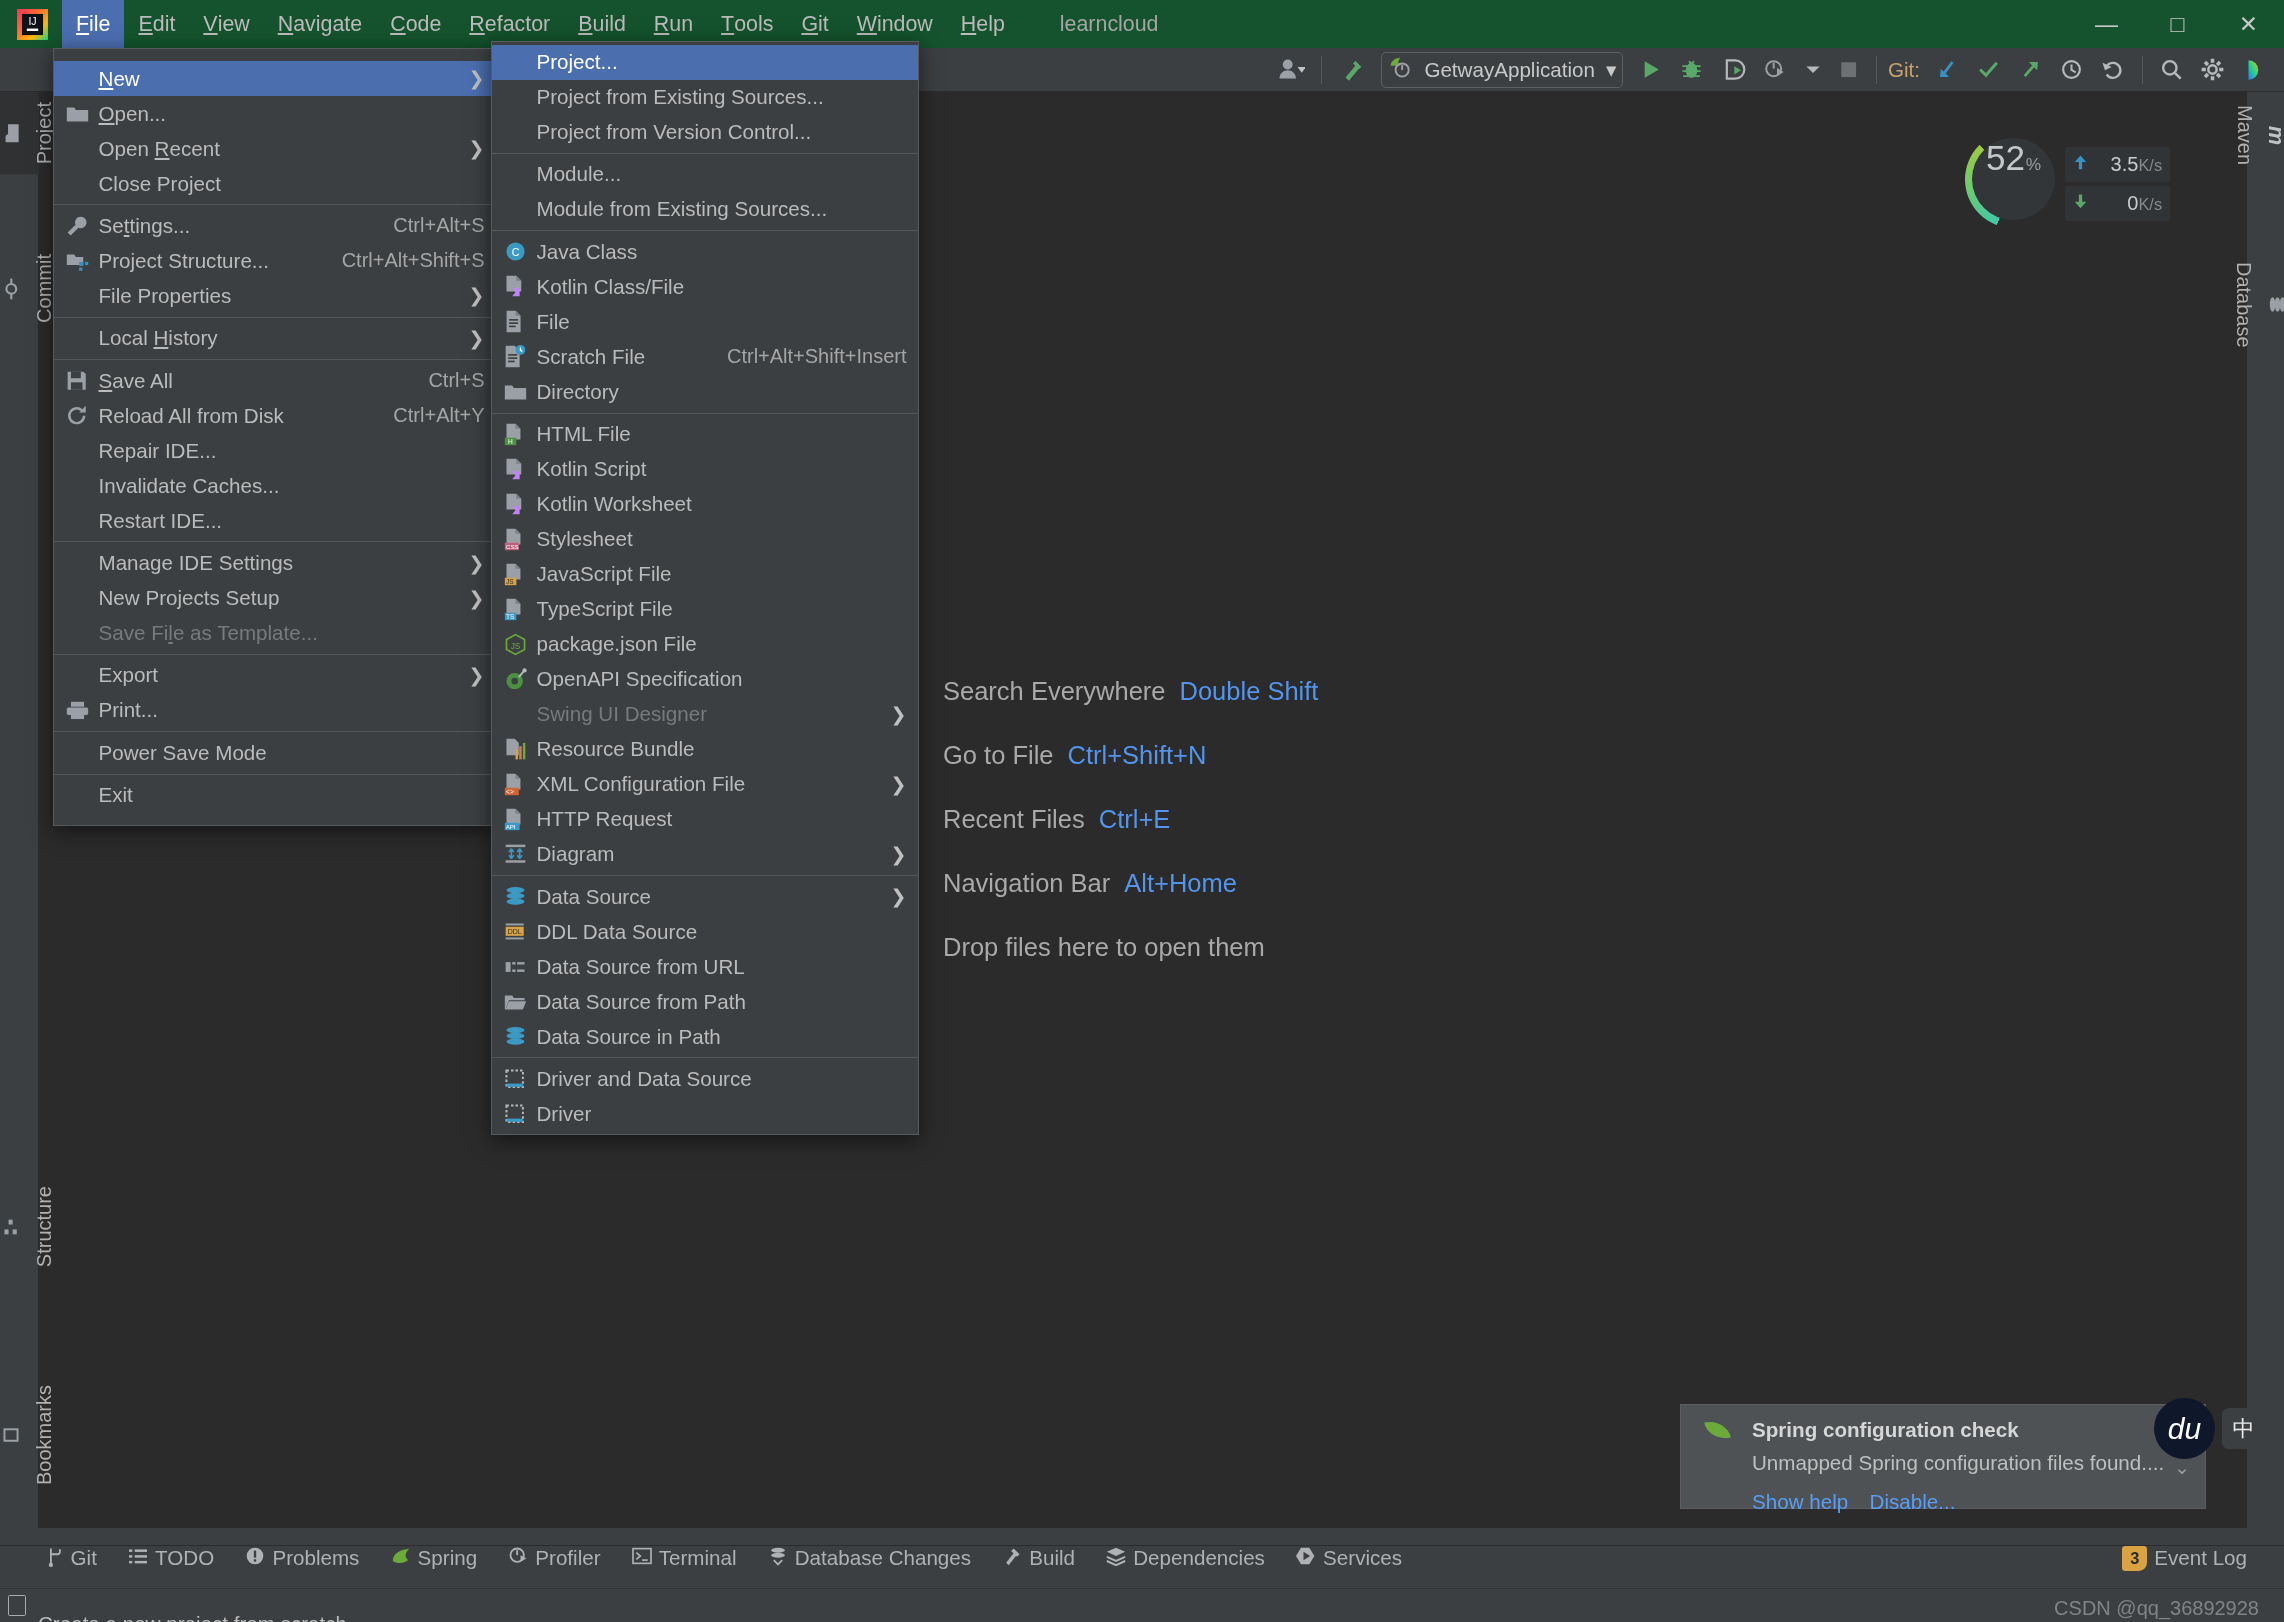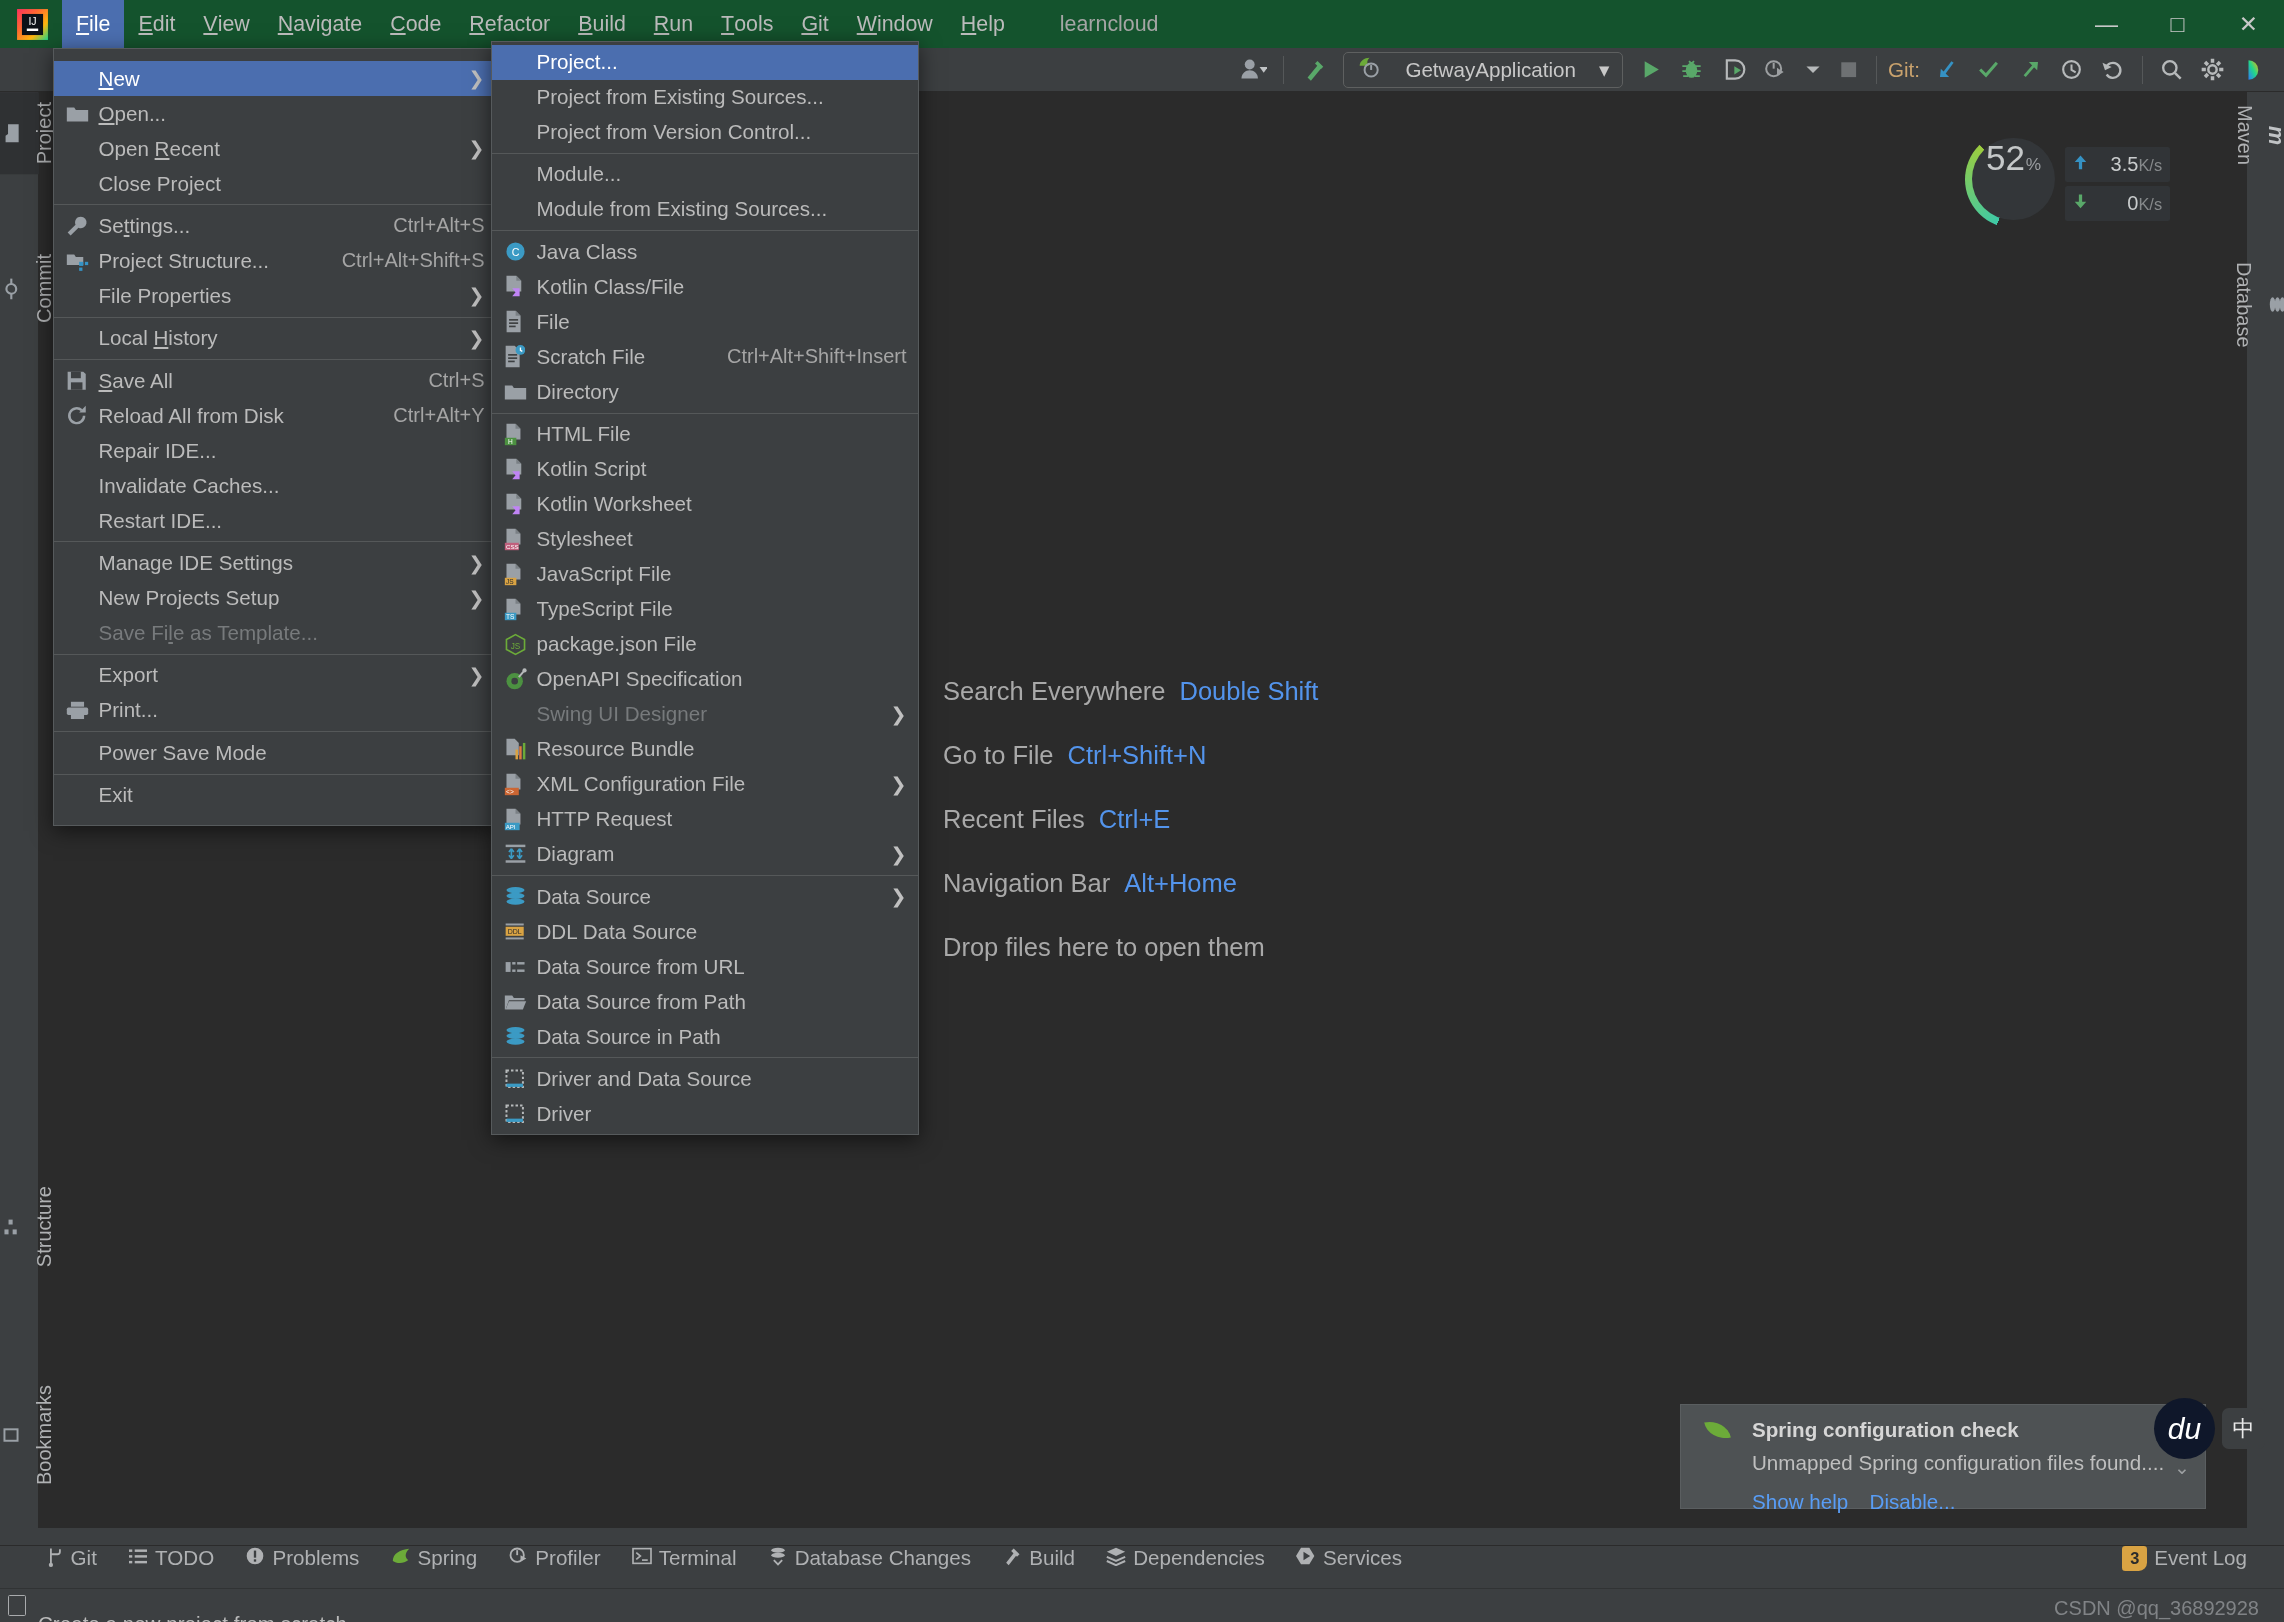--- a/index.html
+++ b/index.html
@@ -34,22 +34,22 @@
 
   
   .toolbar {
     position:absolute; top:48px; left:0; width:2284px; height:44px;
     background:#3c3f41; display:flex; align-items:center; justify-content:flex-end;
     padding-right:8.2px; border-bottom:0.8px solid #2b2b2b;
   }
   .tb-item { display:flex; align-items:center; justify-content:center; height:36px; padding:0 8.2px; }
   .tb-sep { width:0.8px; height:28px; background:#555859; margin:0 8.2px; }
   .runcfg {
-    display:flex; align-items:center; gap:23px; height:36px;
-    border:0.8px solid #5e6060; border-radius:5px; padding:0 13px; margin:0 6.6px;
+    display:flex; align-items:center; gap:11px; height:36px;
+    border:0.8px solid #5e6060; border-radius:5px; padding:0 6px; margin:0 6.6px;
     color:#c8c8c8; font-size:20.6px; white-space:nowrap;
   }
   .git-label { color:#c9a26d; font-size:20.6px; margin:0 6.6px 0 3.3px; }
 
   
   .stripe-left {
     position:absolute; left:0; top:92px; width:39px; height:1436px;
     background:#3c3f41; border-right:0.8px solid #2b2b2b;
   }
   .stripe-right {

